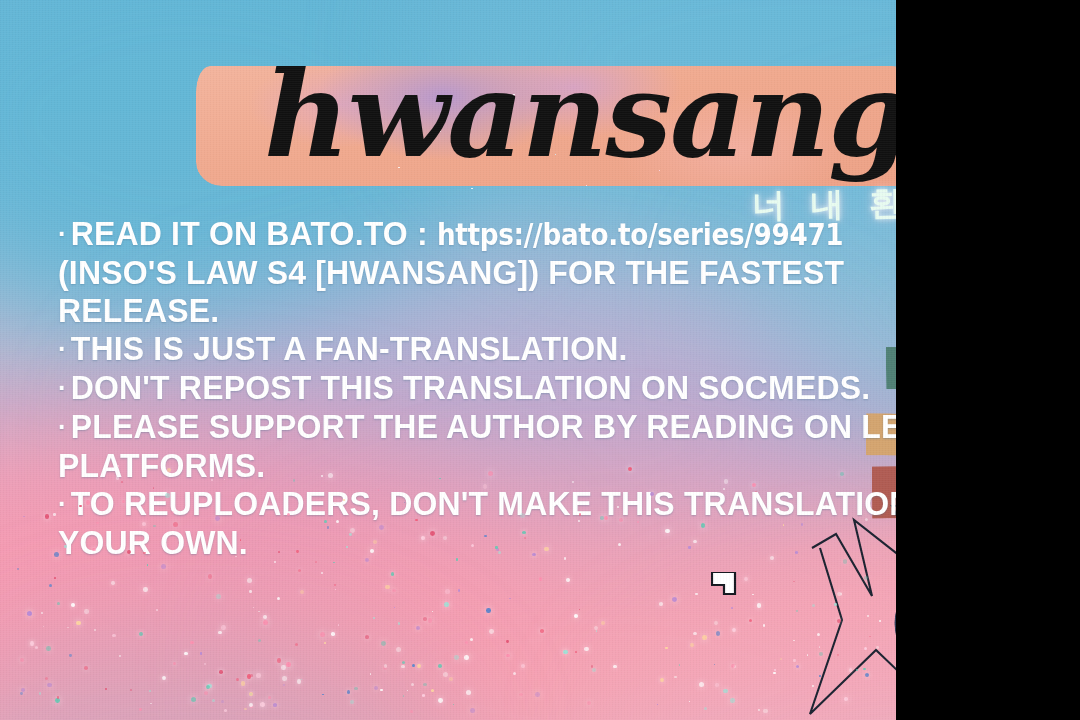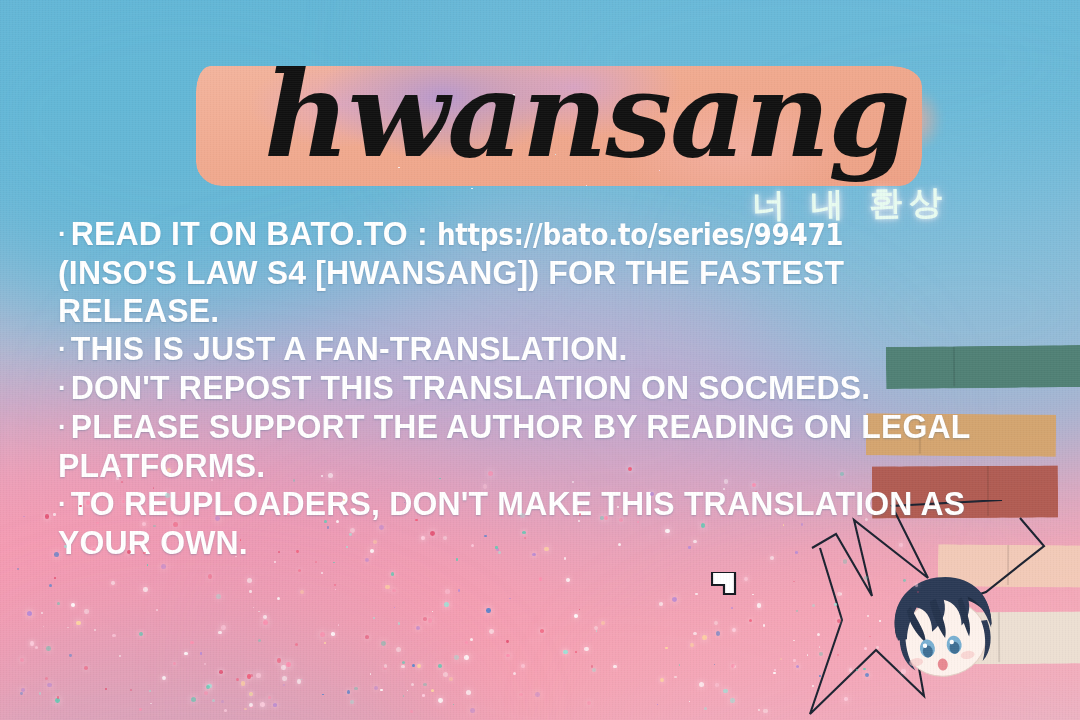--- a/index.html
+++ b/index.html
@@ -3,21 +3,21 @@
 <meta charset="utf-8">
 <title>hwansang credits page</title>
 <style>
   html,body{margin:0;padding:0;}
   body{
     width:1080px;height:720px;overflow:hidden;
     font-family:"Liberation Sans",sans-serif;
     background:#000;
   }
   #page{
-    position:relative;width:1080px;height:720px;overflow:hidden;
+    position:relative;width:896px;height:720px;overflow:hidden;
     background:
       linear-gradient(to bottom,
         #6cb6d6 0%,
         #74bad8 14%,
         #86bcd8 26%,
         #9fbcd6 38%,
         #b8b8d2 48%,
         #c9aecb 56%,
         #e3a7bf 66%,
         #f2a6b8 76%,

